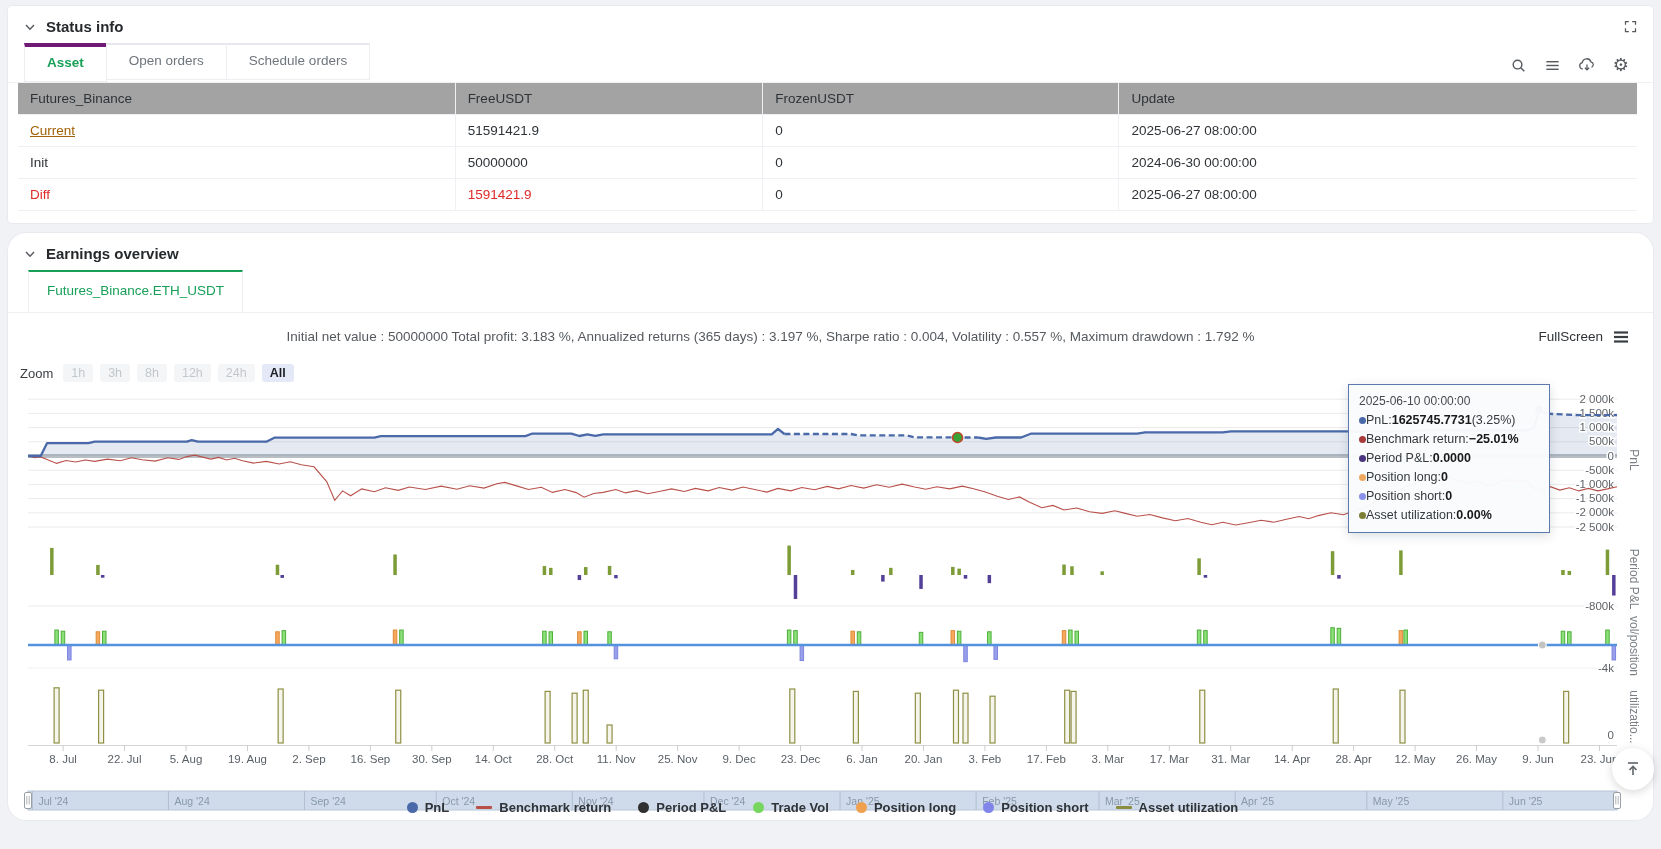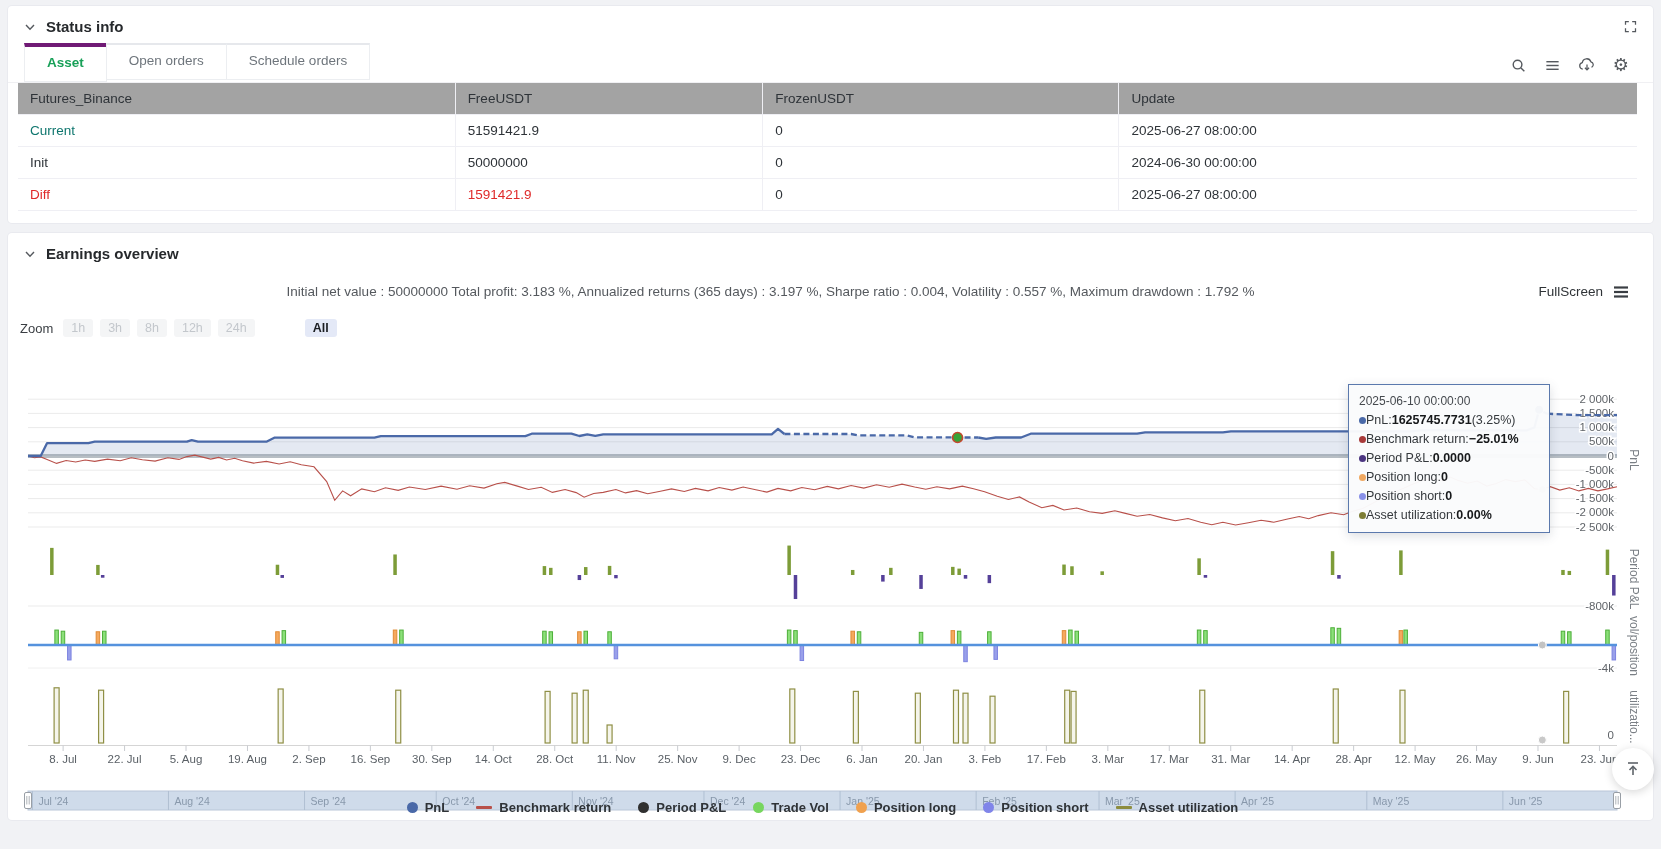--- a/index.html
+++ b/index.html
@@ -3,21 +3,21 @@
 <meta charset="utf-8">
 <style>
   html,body{margin:0;padding:0;}
   body{
     position:relative;width:1661px;height:849px;overflow:hidden;
     background:#f1f2f5;font-family:"Liberation Sans","DejaVu Sans",sans-serif;
     -webkit-font-smoothing:antialiased;
   }
   .card{background:#fff;margin:0 8px;border-radius:4px;box-shadow:0 0 0 1px #e9eaef;}
   .card1{margin-top:6px;padding-bottom:2px;}
-  .card2{margin-top:10px;height:587px;position:relative;}
+  .card2{margin-top:10px;height:587px;position:relative;border-radius:18px;}
   .head{display:flex;align-items:center;gap:10px;padding:12px 7px 6px 16px;}
   .title{font-size:15px;font-weight:700;color:#26292c;}
   .chev{display:flex;align-items:center;color:#55595e;cursor:pointer;}
   .spacer{flex:1;}
   .iconbtn{display:flex;align-items:center;color:#55595e;cursor:pointer;}
   
   .tabrow{display:flex;align-items:flex-end;justify-content:space-between;padding:2px 0 0 16px;border-bottom:1px solid #f0f0f3;}
   .tabs{display:flex;}
   .tab{height:34px;line-height:32px;padding:0 22px;font-size:13.5px;color:#6e757c;background:#fff;
        border:1px solid #eceef1;border-top:2px solid #e6e8ec;margin-right:-1px;cursor:pointer;white-space:nowrap;}
@@ -32,21 +32,21 @@
   
   .tabrow2{padding-left:20px;border-bottom:1px solid #f0f0f3;display:flex;margin-top:2px;}
   .tab2{height:40px;line-height:38px;padding:0 18px;border:1px solid #eceef1;border-bottom:none;border-top:2px solid #18a058;
         color:#18a058;font-size:13.5px;font-weight:500;background:#fff;cursor:pointer;}
   .statsrow{position:relative;margin-top:16px;height:22px;font-size:13.5px;color:#55595e;}
   .stats{text-align:center;margin:0 150px 0 30px;}
   .fsgroup{position:absolute;right:24px;top:0;display:flex;gap:10px;align-items:center;color:#2f3337;font-size:13.5px;cursor:pointer;}
   .zoomrow{margin-top:13px;padding-left:12px;display:flex;gap:7px;align-items:center;font-size:13px;color:#3a3e43;}
   .zlabel{margin-right:3px;}
   .zbtn{padding:2px 8px;border-radius:3px;background:#f4f5f6;color:#c3c7cc;font-size:12.5px;cursor:pointer;}
-  .zbtn.zsel{background:#e4e9f7;color:#1b1e22;font-weight:700;margin-left:43px;}
+  .zbtn.zsel{background:#e4e9f7;color:#1b1e22;font-weight:700;}
   .chartwrap{position:absolute;left:0;top:152px;width:1645px;height:429px;}
   
   #legend{position:absolute;left:28px;top:800px;width:1589px;display:flex;justify-content:center;gap:27px;align-items:center;
           font-size:13px;font-weight:700;color:#2f3337;z-index:5;}
   .litem{display:flex;align-items:center;gap:7px;cursor:pointer;white-space:nowrap;}
   .ldot{width:11px;height:11px;border-radius:50%;}
   .lline{width:16px;height:3px;border-radius:1px;}
   
   #tooltip{position:absolute;left:1348px;top:384px;width:180px;background:rgba(250,251,252,0.97);
            border:1px solid #5b79ad;border-radius:0;box-shadow:0 3px 10px rgba(60,70,90,.18);
@@ -121,21 +121,21 @@
     <thead>
         <tr id="thead-row">
           <th>Futures_Binance</th>
           <th>FreeUSDT</th>
           <th>FrozenUSDT</th>
           <th>Update</th>
         </tr>
       </thead>
     <tbody id="tbody">
         <tr>
-          <td style="color: #0f766e;">Current</td>
+          <td style="color: #a16207; text-decoration: underline;">Current</td>
           <td>51591421.9</td>
           <td>0</td>
           <td>2025-06-27 08:00:00</td>
         </tr>
         <tr>
           <td>Init</td>
           <td>50000000</td>
           <td>0</td>
           <td>2024-06-30 00:00:00</td>
         </tr>
@@ -150,20 +150,23 @@
 </div>
 
 <div class="card card2">
   <div class="head">
     <span class="chev">
       <svg width="12" height="12" viewBox="0 0 12 12">
           <polyline points="2,4 6,8.2 10,4" fill="none" stroke="#55595e" stroke-width="1.4"></polyline>
         </svg>
     </span>
     <span class="title">Earnings overview</span>
+  </div>
+  <div class="tabrow2">
+    <div class="tab2">Futures_Binance.ETH_USDT</div>
   </div>
   <div class="statsrow">
     <div class="stats">Initial net value : 50000000 Total profit: 3.183 %, Annualized returns (365 days) : 3.197 %, Sharpe ratio : 0.004, Volatility : 0.557 %, Maximum drawdown : 1.792 %</div>
     <div class="fsgroup">
       <span>FullScreen</span>
       <span class="iconbtn">
         <svg width="16" height="14" viewBox="0 0 16 14" stroke="#3a3e43" stroke-width="2.2">
             <line x1="1" y1="2.5" x2="15" y2="2.5"></line>
             <line x1="1" y1="7" x2="15" y2="7"></line>
             <line x1="1" y1="11.5" x2="15" y2="11.5"></line>

